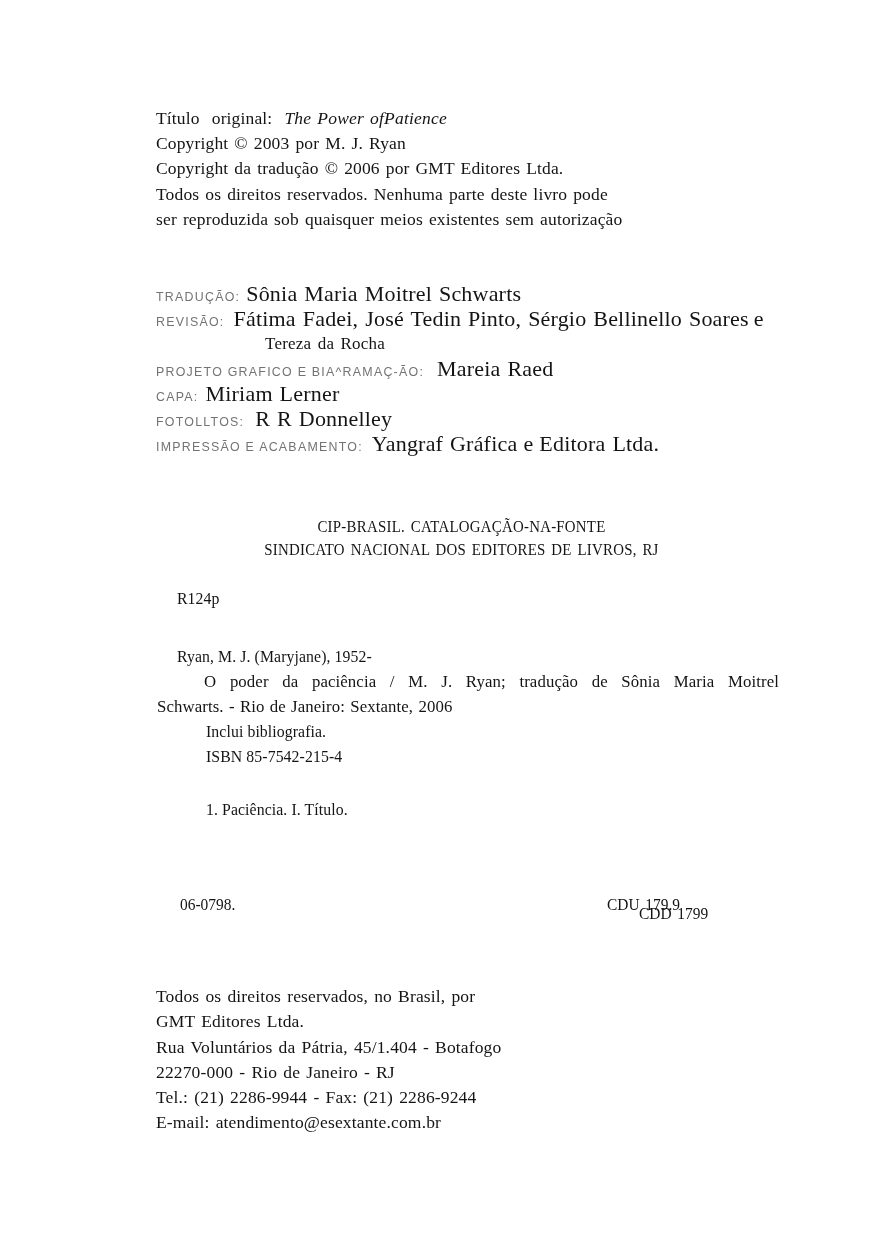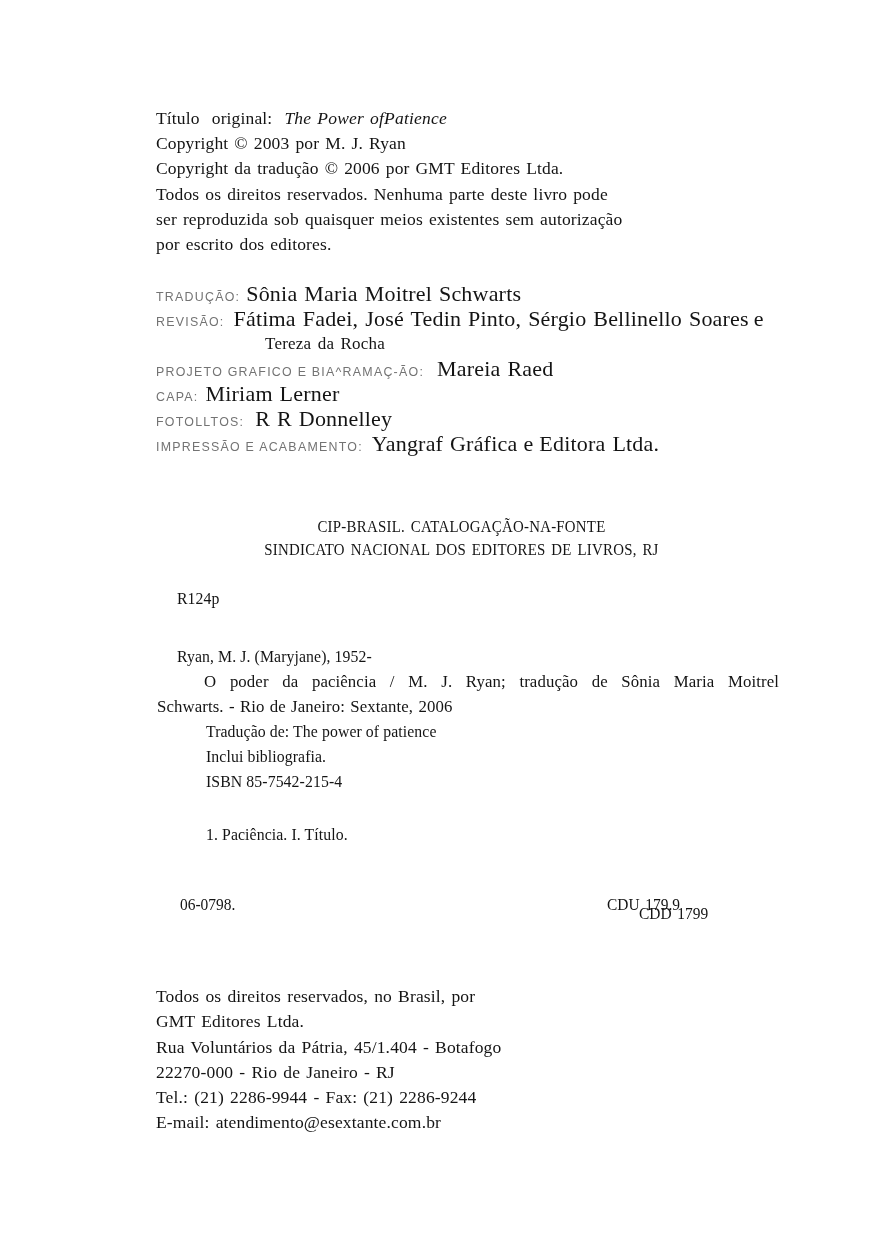--- a/index.html
+++ b/index.html
@@ -132,21 +132,20 @@
 <body>
 
 <div class="page">
 
   <div class="block" style="left:156px; top:106px;">
     <div class="copyline"><span>Título  original:</span><span class="ital" style="margin-left:12px;">The Power ofPatience</span></div>
     <div class="copyline">Copyright © 2003 por M. J. Ryan</div>
     <div class="copyline">Copyright da tradução © 2006 por GMT Editores Ltda.</div>
     <div class="copyline">Todos os direitos reservados. Nenhuma parte deste livro pode</div>
     <div class="copyline">ser reproduzida sob quaisquer meios existentes sem autorização</div>
-    <div class="copyline">por escrito dos editores.</div>
   </div>
 
   <div class="block credits" style="left:156px; top:281px;">
 
     <div class="credit-row">
       <span class="cap">TRADUÇÃO:</span><span class="val" style="margin-left:6px;">Sônia Maria Moitrel Schwarts</span>
     </div>
 
 
     <div class="credit-row">
@@ -175,21 +174,20 @@
     <div class="cip-head">CIP-BRASIL. CATALOGAÇÃO-NA-FONTE</div>
     <div class="cip-head">SINDICATO NACIONAL DOS EDITORES DE LIVROS, RJ</div>
   </div>
 
   <div class="block cip-body" style="left:177px; top:586px;">
     <div class="cip-line"><span class="cond">R124p</span></div>
     <div style="height:33px;"></div>
     <div class="cip-line"><span class="cond">Ryan, M. J. (Maryjane), 1952-</span></div>
     <div class="cip-just indent1">O poder da paciência / M. J. Ryan; tradução de Sônia Maria Moitrel</div>
     <div class="cip-just2" style="margin-left:-20px;">Schwarts. - Rio de Janeiro: Sextante, 2006</div>
-    <div class="cip-line indent2"><span class="cond">Tradução de: The power of patience</span></div>
     <div class="cip-line indent2"><span class="cond">Inclui bibliografia.</span></div>
     <div class="cip-line indent2"><span class="cond">ISBN 85-7542-215-4</span></div>
     <div style="height:28px;"></div>
     <div class="cip-line indent2"><span class="cond">1. Paciência. I. Título.</span></div>
   </div>
 
   <div class="cdd-row" style="left:607px; top:904px;margin-left:32px;">
     <span class="cond">CDD 1799</span>
   </div>
   <div class="cdd-row" style="left:607px; top:895px;">

